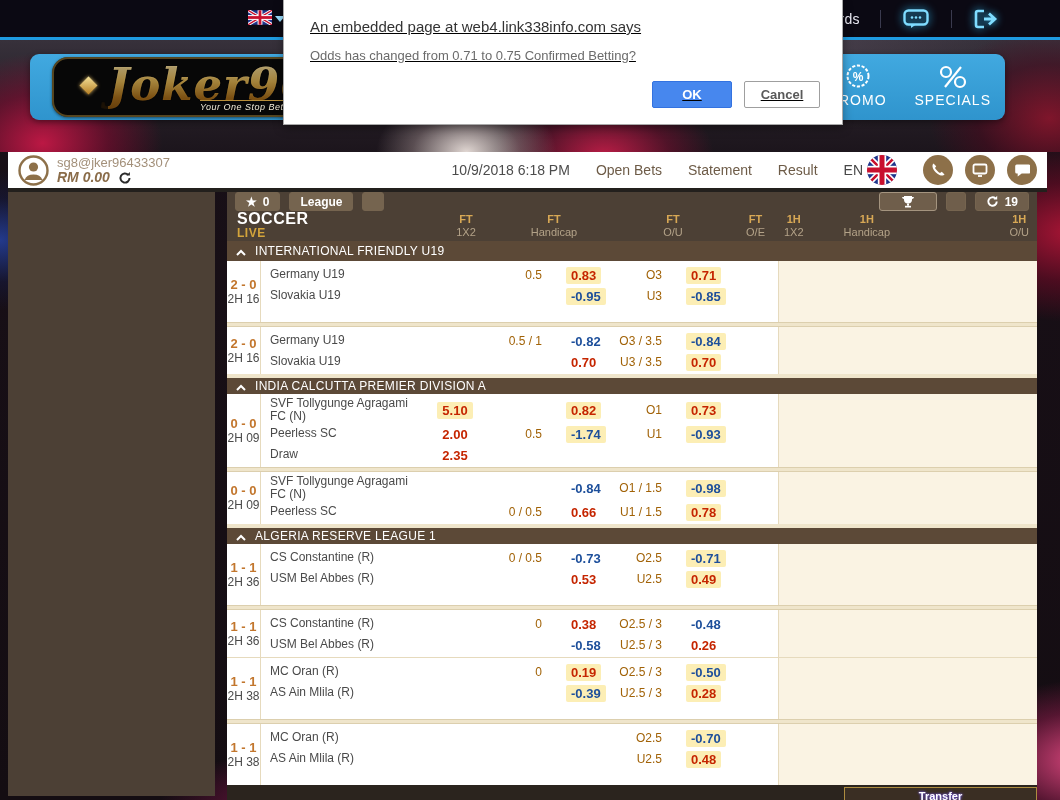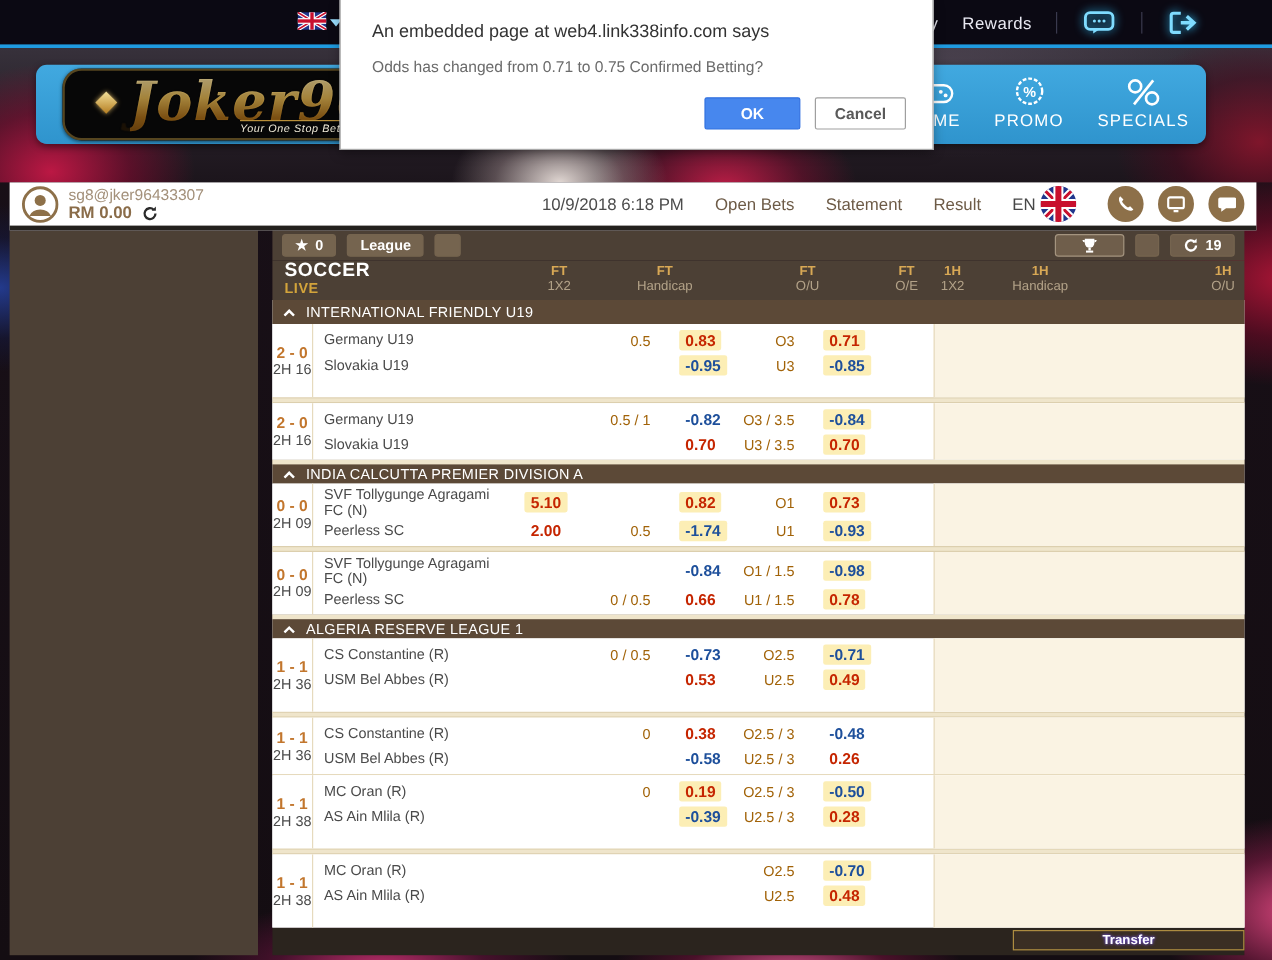--- a/index.html
+++ b/index.html
@@ -78,21 +78,21 @@
   
   .userbar {
     position:relative; height:40px; background:#fff; z-index:2;
     margin:0 13px 0 8px;
     display:flex; align-items:center; border-bottom:4px solid #23201d;
   }
   .avatar { width:31px; height:31px; margin-left:10px; flex:0 0 auto; }
   .uinfo { margin-left:8px; line-height:15px; }
   .uname { color:#a3907a; font-size:13px; }
   .ubal-row { display:flex; align-items:center; gap:8px; }
-  .ubal { color:#8a6c49; font-size:14px; font-weight:bold; }
+  .ubal { color:#8a6c49; font-size:14px; font-weight:bold;font-style:italic; }
   .uright { margin-left:auto; display:flex; align-items:center; gap:26px; padding-right:10px; }
   .udate { color:#4c4c4c; font-size:14px; }
   .ulink { color:#6d5b47; font-size:14px; cursor:pointer; }
   .ulang { color:#474747; font-size:14px; display:flex; align-items:center; gap:4px; cursor:pointer; }
   .flag-round { width:30px; height:30px; border-radius:50%; overflow:hidden; display:block; }
   .circle-icon { width:30px; height:30px; border-radius:50%; background:#8d7049;
     display:flex; align-items:center; justify-content:center; cursor:pointer; flex:0 0 auto; }
   .uicons { display:flex; gap:12px; }
 
   
@@ -151,23 +151,23 @@
   .ob.hl { background:#fceeb5; }
   .gap { height:5px; background:#efe5cb; border-top:1px solid #dccfae; border-bottom:1px solid #dccfae; }
   .thinline { height:1px; background:#e6dabd; }
 
   .bottom-bar { margin-top:auto; height:24px; background:#2b241e; display:flex; justify-content:flex-end; }
   .transfer-btn { width:193px; height:17px; margin-top:2px; background:#3a2e23;
     border:1px solid #ad8c40; color:#fff; font-size:11px; font-weight:bold;
     text-shadow:0 0 3px #6a4fd0, 0 0 2px #6a4fd0; cursor:pointer; font-family:"Liberation Sans",sans-serif; }
 
   
-  .dialog { position:absolute; left:283px; top:0; width:495px; background:#fff;
+  .dialog { position:absolute; left:283px; top:0; width:560px; background:#fff;
     border:1px solid #a9a9a9; border-top:none; box-shadow:0 3px 9px rgba(0,0,0,.35);
-    padding:18px 22px 16px 26px; z-index:50; }
+    padding:18px 22px 16px 26px; z-index:50;text-decoration:underline; }
   .dlg-title { color:#333; font-size:15px; margin-bottom:13px; }
   .dlg-msg { color:#6b6b6b; font-size:13px; }
   .dlg-btns { display:flex; justify-content:flex-end; gap:12px; margin-top:18px; }
   .dlg-ok { width:80px; height:27px; background:#4787ee; border:1px solid #3372e0; border-radius:2px;
     color:#fff; font-size:13px; font-weight:bold; cursor:pointer; font-family:"Liberation Sans",sans-serif; }
   .dlg-cancel { width:76px; height:27px; background:#fff; border:1px solid #9f9f9f; border-radius:2px;
     color:#595959; font-size:13px; font-weight:bold; cursor:pointer; font-family:"Liberation Sans",sans-serif; }
 </style>
 </head>
 <body>
@@ -467,20 +467,29 @@
                 </div>
                 <div class="rw">
                   <div class="c team">Peerless SC</div>
                   <div class="c x12"><span class="ob pos">2.00</span></div>
                   <div class="c line">0.5</div>
                   <div class="c odds"><span class="ob hl neg">-1.74</span></div>
                   <div class="c line">U1</div>
                   <div class="c odds"><span class="ob hl neg">-0.93</span></div>
                   <div class="c oe"></div>
                 </div>
+                <div class="rw">
+                  <div class="c team">Draw</div>
+                  <div class="c x12"><span class="ob pos">2.35</span></div>
+                  <div class="c line"></div>
+                  <div class="c odds"></div>
+                  <div class="c line"></div>
+                  <div class="c odds"></div>
+                  <div class="c oe"></div>
+                </div>
               </div>
             </div>
             <div class="gap"></div>
             <div class="block">
               <div class="score-col">
                 <div class="score">0 - 0</div>
                 <div class="time">2H 09</div>
               </div>
               <div class="rows">
                 <div class="rw">

